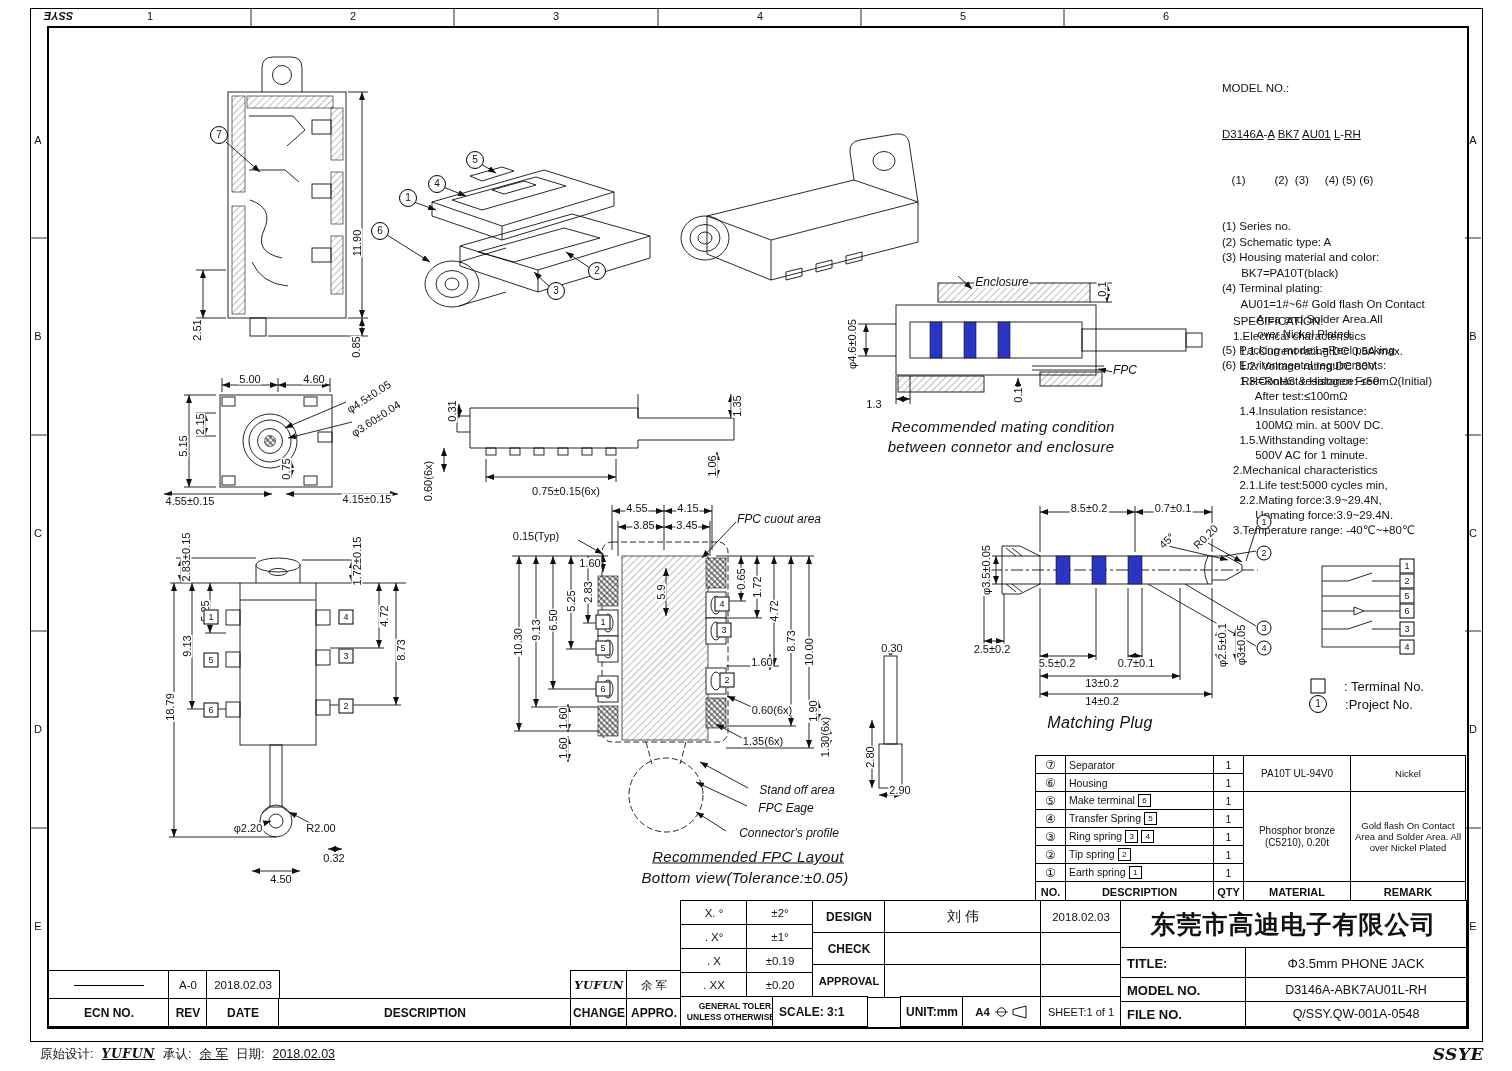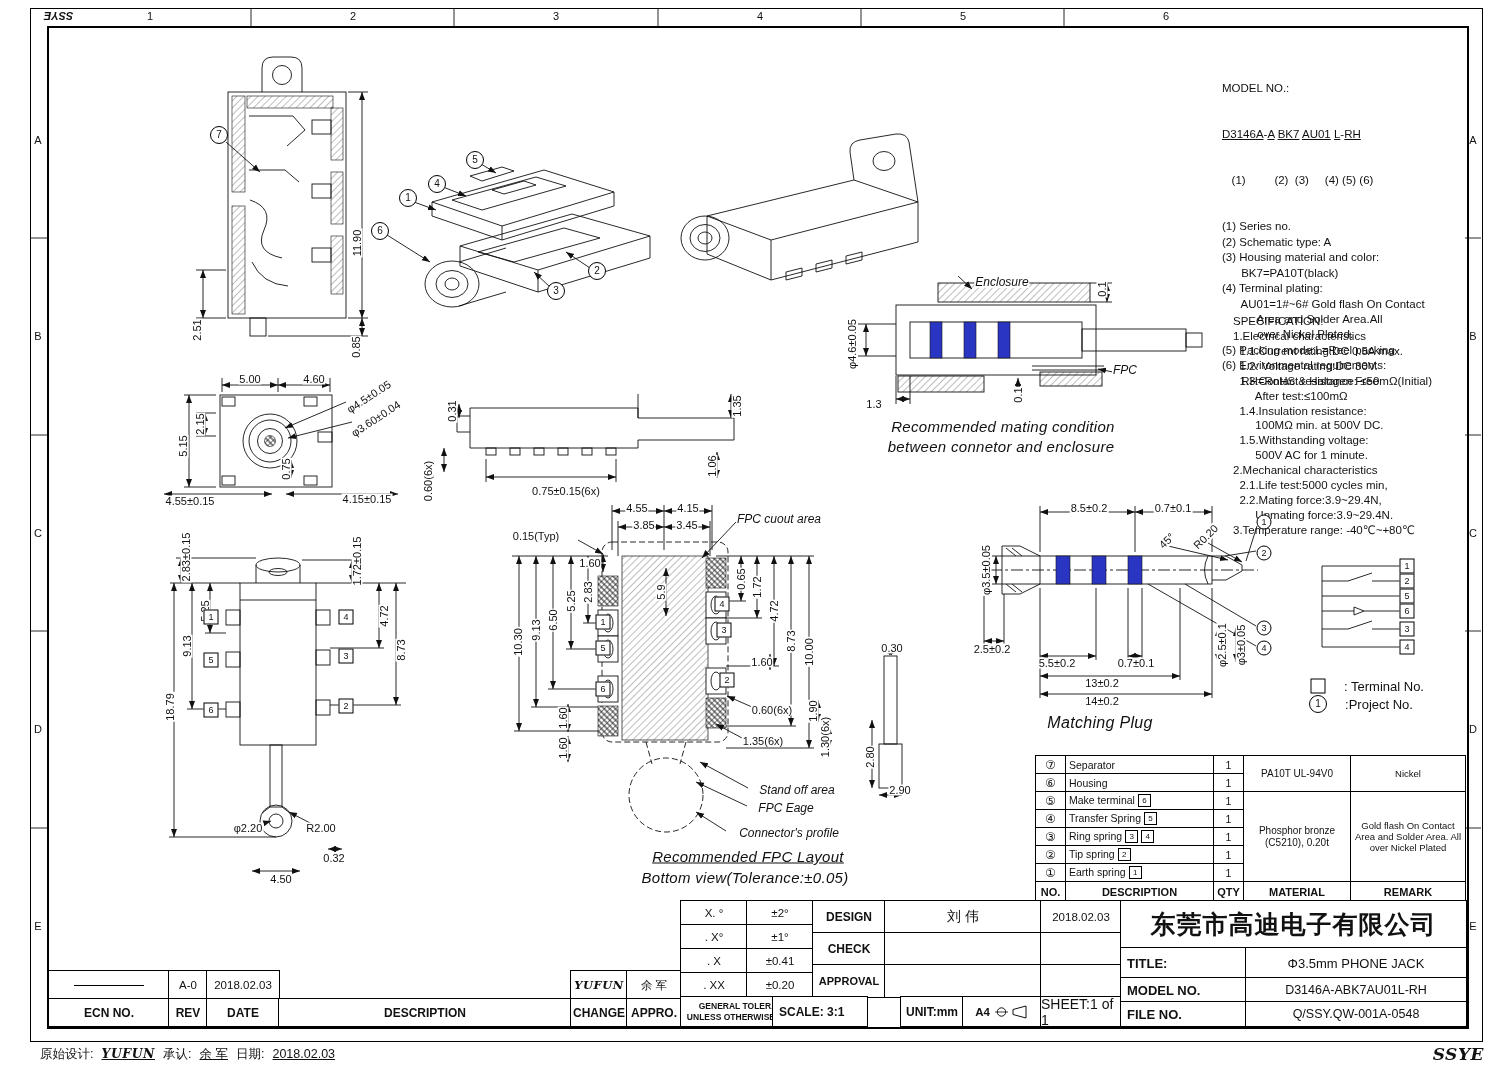--- a/index.html
+++ b/index.html
@@ -626,21 +626,21 @@
   <div class="cell b" style="left:206px;top:998px;width:72px;height:27px;font-size:12px">DATE</div>
   <div class="cell b" style="left:278px;top:998px;width:292px;height:27px;font-size:12px">DESCRIPTION</div>
   <div class="cell b" style="left:570px;top:998px;width:56px;height:27px;font-size:12px">CHANGE</div>
   <div class="cell b" style="left:626px;top:998px;width:54px;height:27px;font-size:12px">APPRO.</div>
 
   <div class="cell" style="left:680px;top:900px;width:66px;height:24px">X. °</div>
   <div class="cell" style="left:746px;top:900px;width:66px;height:24px">±2°</div>
   <div class="cell" style="left:680px;top:924px;width:66px;height:24px">. X°</div>
   <div class="cell" style="left:746px;top:924px;width:66px;height:24px">±1°</div>
   <div class="cell" style="left:680px;top:948px;width:66px;height:24px">. X</div>
-  <div class="cell" style="left:746px;top:948px;width:66px;height:24px">±0.41</div>
+  <div class="cell" style="left:746px;top:948px;width:66px;height:24px">±0.19</div>
   <div class="cell" style="left:680px;top:972px;width:66px;height:24px">. XX</div>
   <div class="cell" style="left:746px;top:972px;width:66px;height:24px">±0.20</div>
   <div class="cell" style="left:680px;top:996px;width:132px;height:29px;flex-direction:column;font-size:8.5px;font-weight:bold;line-height:1.25">
     <span>GENERAL TOLERANCE</span>
     <span>UNLESS OTHERWISE NOTED</span>
   </div>
 
   <div class="cell b" style="left:812px;top:900px;width:72px;height:32px;font-size:12px">DESIGN</div>
   <div class="cell" style="left:884px;top:900px;width:156px;height:32px;font-size:14px">刘 伟</div>
   <div class="cell" style="left:1040px;top:900px;width:80px;height:32px">2018.02.03</div>
@@ -653,21 +653,21 @@
   <div class="cell b lft" style="left:772px;top:996px;width:88px;height:29px;font-size:12px">SCALE: 3:1</div>
   <div class="cell b" style="left:900px;top:996px;width:62px;height:29px;font-size:12px">UNIT:mm</div>
   <div class="cell" style="left:962px;top:996px;width:78px;height:29px;gap:5px">
     <span class="b">A4</span>
     <svg width="34" height="14" viewBox="0 0 34 14">
       <line x1="0" y1="7" x2="13" y2="7" stroke="#111" stroke-width="0.8"></line>
       <circle cx="6.5" cy="7" r="4.2" fill="none" stroke="#111" stroke-width="1"></circle>
       <path d="M18,4.5 L31,1 V13 L18,9.5 Z" fill="none" stroke="#111" stroke-width="1"></path>
     </svg>
   </div>
-  <div class="cell" style="left:1040px;top:996px;width:80px;height:29px;font-size:14px">SHEET:1 of 1</div>
+  <div class="cell" style="left:1040px;top:996px;width:80px;height:29px;font-size:11px">SHEET:1 of 1</div>
 
   <div class="cell b" style="left:1120px;top:900px;width:345px;height:47px;font-size:25px;letter-spacing:1px">东莞市高迪电子有限公司</div>
   <div class="cell b lft" style="left:1120px;top:947px;width:125px;height:30px;font-size:13px">TITLE:</div>
   <div class="cell" style="left:1245px;top:947px;width:220px;height:30px;font-size:13px">Φ3.5mm PHONE JACK</div>
   <div class="cell b lft" style="left:1120px;top:977px;width:125px;height:24px;font-size:13px">MODEL NO.</div>
   <div class="cell" style="left:1245px;top:977px;width:220px;height:24px;font-size:12.5px">D3146A-ABK7AU01L-RH</div>
   <div class="cell b lft" style="left:1120px;top:1001px;width:125px;height:24px;font-size:13px">FILE NO.</div>
   <div class="cell" style="left:1245px;top:1001px;width:220px;height:24px;font-size:12.5px">Q/SSY.QW-001A-0548</div>
 
   <div id="footer">

